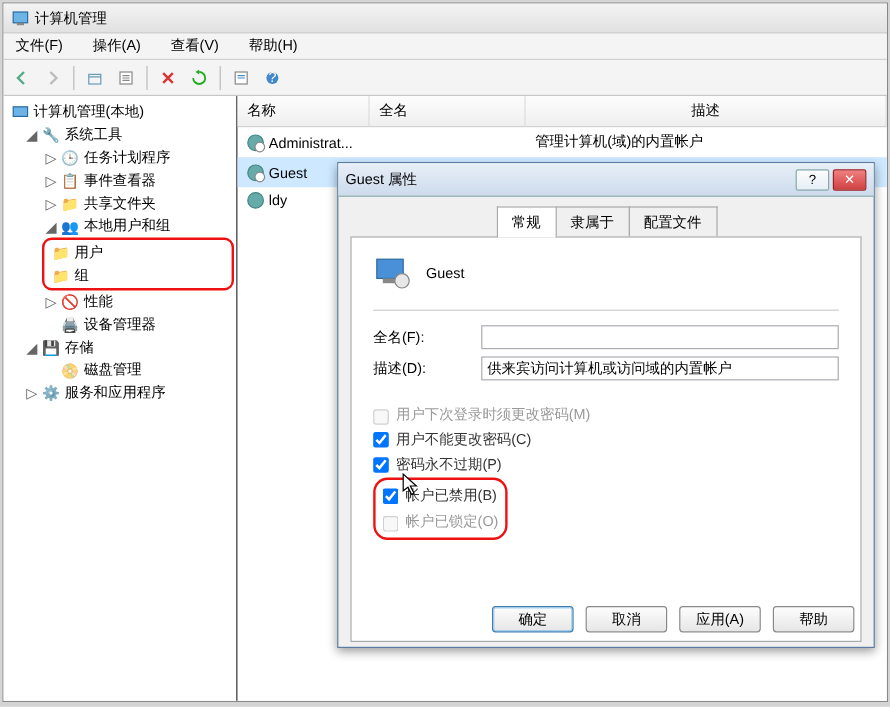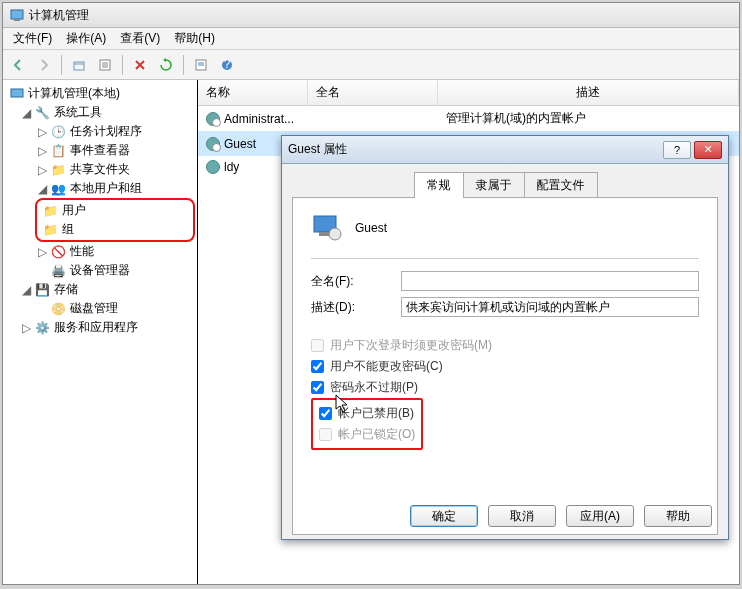--- a/index.html
+++ b/index.html
@@ -1,20 +1,20 @@
 <!DOCTYPE html>
 <html><head>
   <meta charset="utf-8">
   <style>
     * { box-sizing: border-box; margin: 0; padding: 0; font-family: "Microsoft YaHei", "Segoe UI", Tahoma, sans-serif; font-size: 12px; }
     body { width: 742px; height: 589px; background: #d4d4d4; overflow: hidden; position: relative; }
     .window { width: 738px; height: 583px; background: #fff; border: 1px solid #888; position: relative; margin: 2px; }
     .titlebar { height: 25px; background: linear-gradient(#f3f3f3,#e1e1e1); display: flex; align-items: center; padding: 0 6px; border-bottom: 1px solid #bbb; }
     .titlebar .ticon { width:16px; height:16px; margin-right:4px; display:inline-flex; align-items:center; justify-content:center; }
-    .menubar { height: 22px; display: flex; align-items: center; gap: 2px; padding: 0 4px; border-bottom:1px solid #d0d0d0; background:#f4f4f4; }
+    .menubar { height: 22px; display: flex; align-items: center; gap: 13px; padding: 0 4px; border-bottom:1px solid #d0d0d0; background:#f4f4f4; }
     .menubar span { padding: 2px 6px; cursor: default; }
     .toolbar { height: 30px; display:flex; align-items:center; gap:4px; padding:0 4px; border-bottom:1px solid #c7c7c7; background:#f4f4f4; }
     .tbtn { width:22px; height:22px; border:1px solid transparent; display:flex; align-items:center; justify-content:center; border-radius:2px; }
     .tsep { width:1px; height:20px; background:#bbb; margin:0 2px; }
     .body { display:flex; height: calc(100% - 77px); }
     .tree { width: 195px; border-right:1px solid #000000; padding:4px 2px; overflow:auto; background:#fff; }
     .node { display:flex; align-items:center; gap:3px; padding:1px 0 1px 4px; white-space:nowrap; }
     .node .tg { width:11px; text-align:center; color:#666; cursor:default; }
     .node .nicon { width:16px; height:16px; display:inline-flex; align-items:center; justify-content:center; }
     .ind1 { padding-left: 16px; } .ind2 { padding-left: 32px; }
@@ -39,23 +39,23 @@
     .tab { padding:4px 12px; border:1px solid #aaa; border-bottom:none; background:#f0f0f0; margin-right:-1px; font-size:12px; }
     .tab.active { background:#fff; position:relative; z-index:2; }
     .tabpage { margin:0 10px 10px 10px; border:1px solid #aaa; background:#fff; height:338px; padding:14px 18px; position:relative; margin-top:-1px; }
     .guestrow { display:flex; align-items:center; gap:12px; margin-bottom:14px; }
     .pcicon { width:32px; height:32px; }
     .fieldrow { display:flex; align-items:center; margin:6px 0; }
     .fieldrow label { width:90px; }
     .fieldrow input[type=text] { flex:1; border:1px solid #abadb3; height:20px; padding:1px 4px; background:#fff; }
     .checks { margin-top:18px; }
     .checks label { display:flex; align-items:center; gap:6px; padding:2px 0; color:#333; }
-    .checks label.dis { color:#999; }
+    .checks label.dis { color:#999;align-items:flex-end; }
     .checks input[type=checkbox]{ width:13px; height:13px; }
-    .redbox2 { border:2px solid #e11; border-radius:2px; padding:3px 6px; display:inline-block; }
+    .redbox2 { border:2px solid #e11; border-radius:12px; padding:3px 6px; display:inline-block; }
     .dlg-btns { position:absolute; right:16px; bottom:12px; display:flex; gap:10px; }
     .btn { min-width:68px; height:22px; border:1px solid #8a8a8a; background:linear-gradient(#fdfdfd,#e6e6e6); border-radius:3px; padding:0 10px; display:inline-flex; align-items:center; justify-content:center; }
     .btn.def { border-color:#3c7fb1; box-shadow:0 0 0 1px #a0d0f0 inset;font-family:Liberation Serif, serif; }
     .cursor { position:absolute; left:335px; top:394px; pointer-events:none; }
   </style>
 </head>
 <body>
 
 <div class="window">
   <div class="titlebar">

